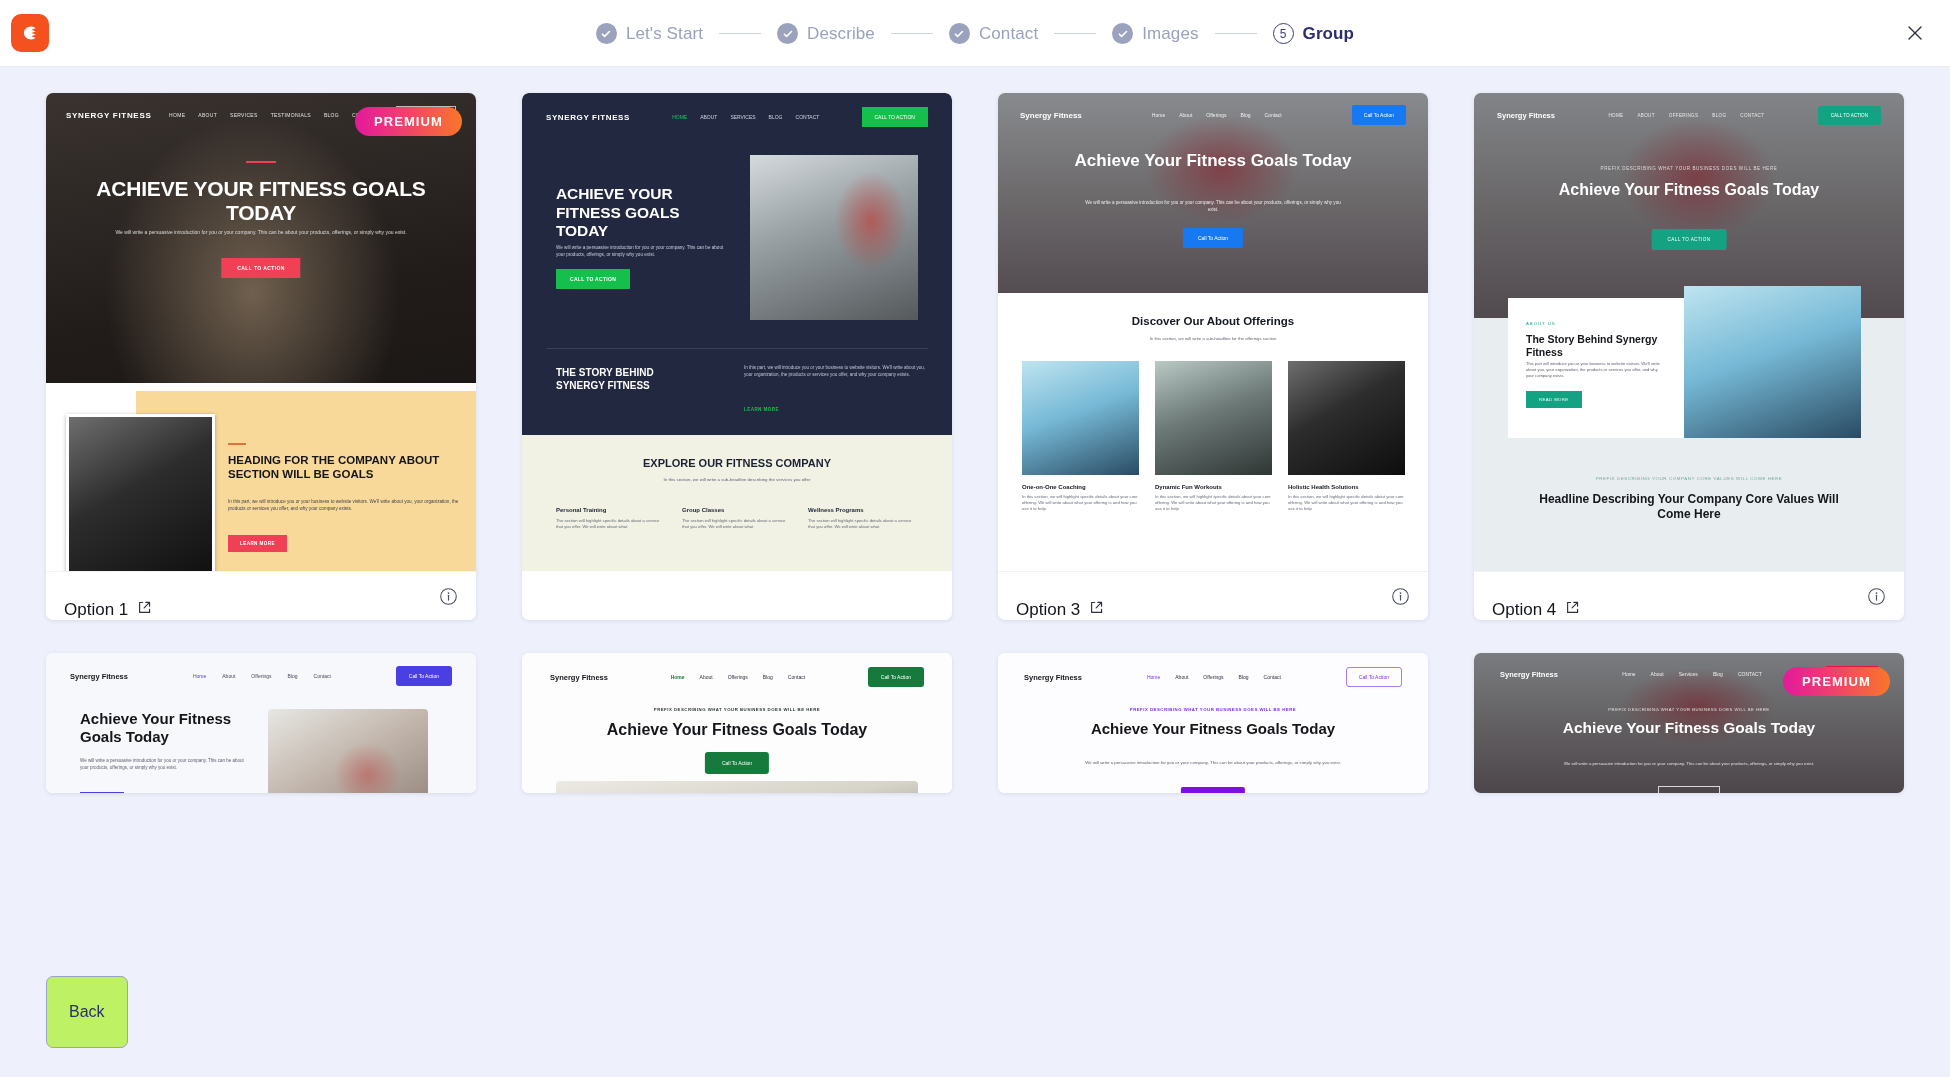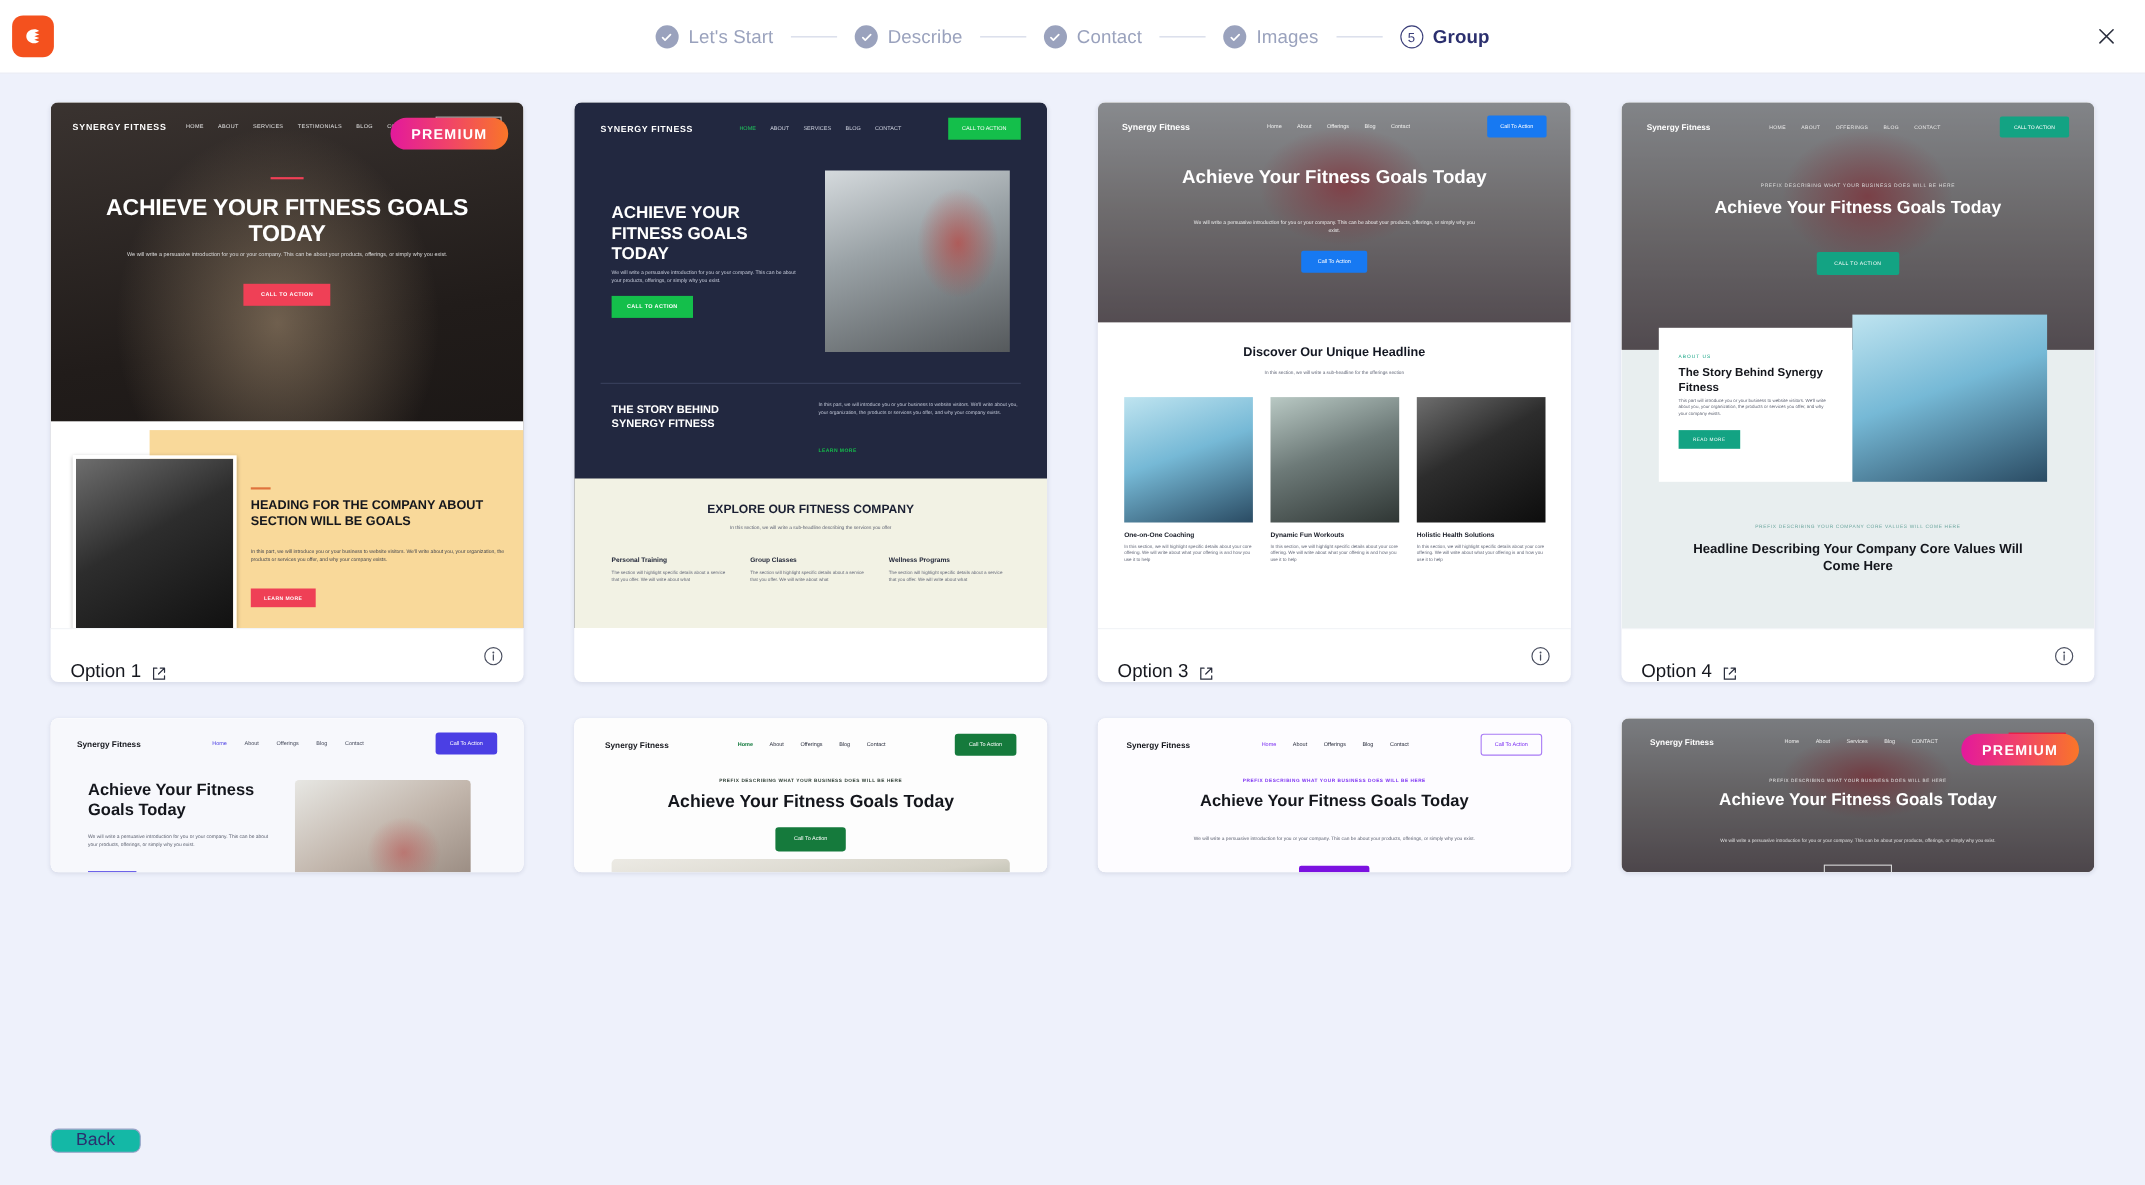--- a/index.html
+++ b/index.html
@@ -84,21 +84,21 @@
     box-shadow: 0 1px 4px rgba(25,35,80,.10);
     overflow: hidden; position: relative;
     cursor: pointer;
   }
   .card .thumb { position: relative; width: 430px; height: 478px; overflow: hidden; background:#fff; }
   .card.row2 .thumb { height: 140px; }
   .card-foot {
     height: 49px; display: flex; align-items: center; justify-content: space-between;
     padding: 0 18px; border-top: 1px solid #f0f2f7;
   }
-  .card-foot .left { display: flex; align-items: flex-end; gap: 9px; margin-top: 28px; }
+  .card-foot .left { display: flex; align-items: flex-start; gap: 9px; margin-top: 28px; }
   .opt-label { font-size: 17px; color: #15171e; }
   .ext-icon { cursor: pointer; display:flex; }
   .info-icon { cursor: pointer; display:flex; }
 
   .premium-badge {
     position: absolute; right: 14px; top: 14px; z-index: 6;
     padding: 7px 19px; border-radius: 16px;
     background: linear-gradient(90deg, #e3199c 0%, #f0426a 48%, #f97628 100%);
     color: #fff; font-size: 13px; font-weight: 700; letter-spacing: 1.1px;
   }
@@ -144,22 +144,22 @@
   .nav-row { position:absolute; left:0; right:0; display:flex; align-items:center; }
   .brand { font-weight: 700; }
   .navlinks { display:flex; }
   .cta { display:inline-block; text-align:center; }
 
   .tiny { line-height: 1.45; }
 
   
   .back-btn {
     position: absolute; left: 46px; bottom: 29px;
-    padding: 1px 22px; border-radius: 7px;
-    background: #14b8a6; border: 1.5px solid #9aa2c8;
+    padding: 26px 22px; border-radius: 7px;
+    background: #bef264; border: 1.5px solid #9aa2c8;
     color: #2b2f6e; font-size: 16px; cursor: pointer;
     font-family: inherit;
   }
 </style>
 </head>
 <body>
 
 <div class="topbar">
 
   <div class="logo">
@@ -343,21 +343,21 @@
               <span style="font-size:5px;color:#f0f0f0;">Offerings</span>
               <span style="font-size:5px;color:#f0f0f0;">Blog</span>
               <span style="font-size:5px;color:#f0f0f0;">Contact</span>
             </span>
             <span class="cta" style="font-size:5px;color:#fff;background:#1779f2;padding:7px 12px;border-radius:2px;">Call To Action</span>
           </div>
           <div style="position:absolute;left:60px;right:60px;top:58px;text-align:center;font-size:17px;line-height:1.22;font-weight:700;color:#fff;">Achieve Your Fitness Goals Today</div>
           <div class="tiny" style="position:absolute;left:86px;right:86px;top:107px;text-align:center;font-size:4.6px;color:#ededed;">We will write a persuasive introduction for you or your company. This can be about your products, offerings, or simply why you exist.</div>
           <div style="position:absolute;left:50%;transform:translateX(-50%);top:135px;background:#1779f2;color:#fff;font-size:5px;padding:7px 15px;border-radius:2px;">Call To Action</div>
 
-          <div style="position:absolute;left:20px;right:20px;top:222px;text-align:center;font-size:11.5px;font-weight:700;color:#141823;">Discover Our Unique Headline</div>
+          <div style="position:absolute;left:20px;right:20px;top:222px;text-align:center;font-size:11.5px;font-weight:700;color:#141823;">Discover Our About Offerings</div>
           <div style="position:absolute;left:60px;right:60px;top:243px;text-align:center;font-size:4.3px;color:#5f6475;">In this section, we will write a sub-headline for the offerings section</div>
 
           <div style="position:absolute;left:24px;top:268px;width:117px;">
             <div class="ph ph-blue-gym" style="width:117px;height:114px;"></div>
             <div style="margin-top:9px;font-size:6px;font-weight:700;color:#141823;">One-on-One Coaching</div>
             <div class="tiny" style="margin-top:4px;font-size:4.2px;color:#636878;">In this section, we will highlight specific details about your core offering. We will write about what your offering is and how you use it to help</div>
           </div>
           <div style="position:absolute;left:157px;top:268px;width:117px;">
             <div class="ph ph-treadmill" style="width:117px;height:114px;"></div>
             <div style="margin-top:9px;font-size:6px;font-weight:700;color:#141823;">Dynamic Fun Workouts</div>

